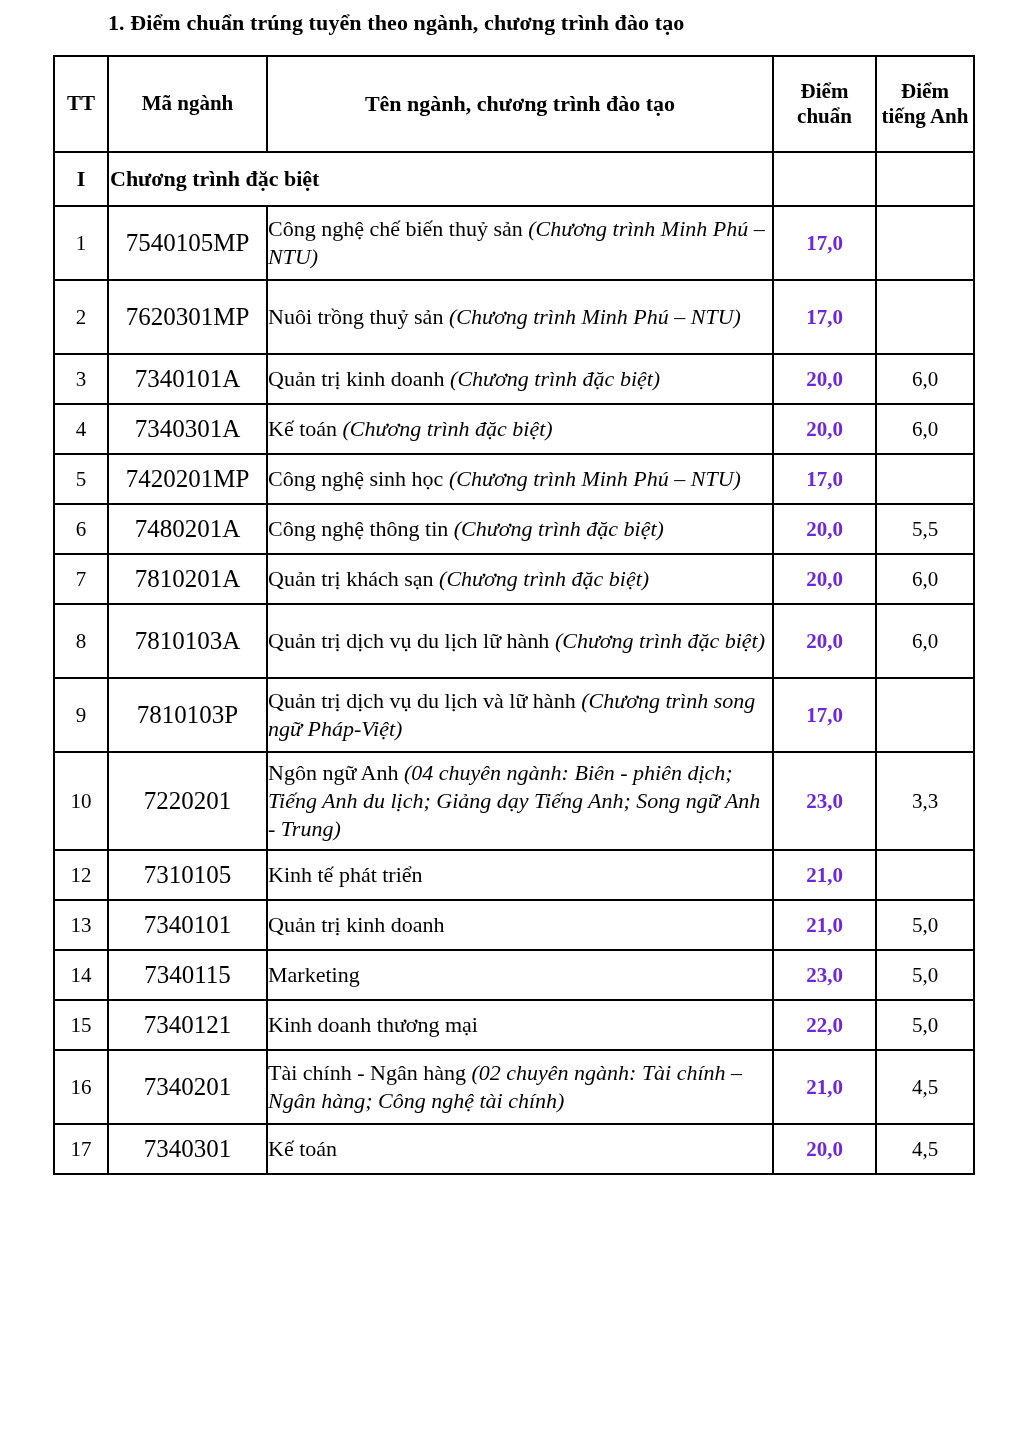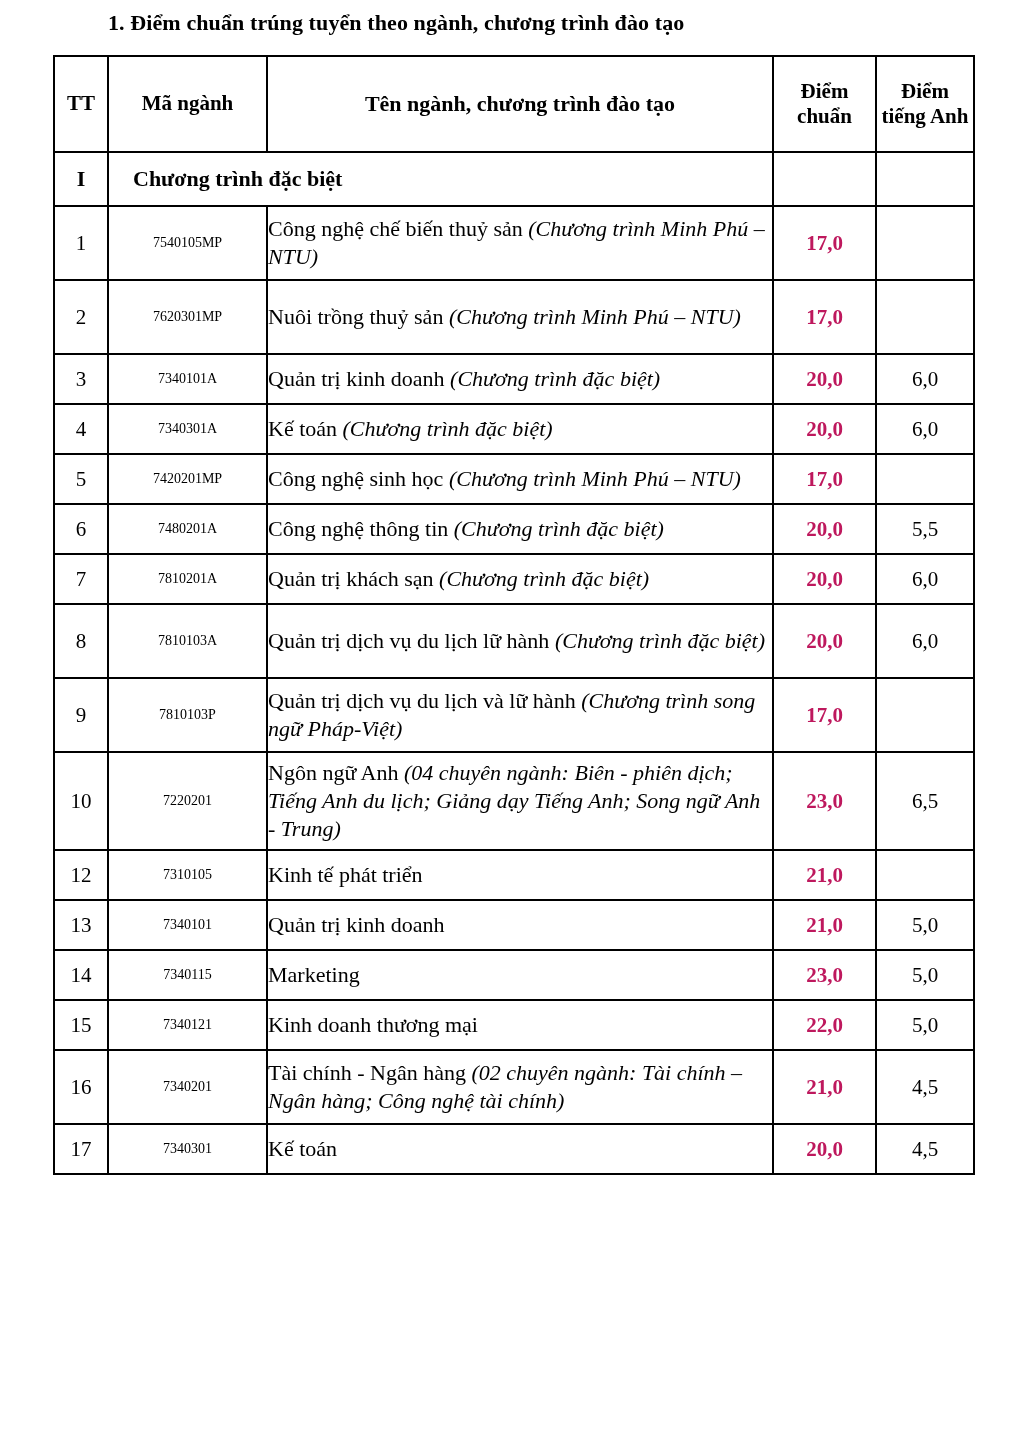--- a/index.html
+++ b/index.html
@@ -55,35 +55,35 @@
   thead th.h-ten{font-size:22px;margin-top:16px;}
 
   
   tr.section td{
     font-weight:bold;
     font-size:22px;
     height:48px;
     padding:2px 0;
   }
   tr.section td.sec-num{text-align:center;}
-  tr.section td.sec-label{text-align:left;padding-left:24px;}
+  tr.section td.sec-label{text-align:left;padding-left:1px;}
 
   
   td.tt{text-align:center;font-size:21px;}
-  td.ma{text-align:center;font-size:14px;}
+  td.ma{text-align:center;font-size:25px;}
   td.ten{
     text-align:left;
     padding:5px 10px 5px 12px;
     font-size:22px;
     line-height:1.28;
   }
   td.ten i{font-style:italic;}
   td.score{
     text-align:center;
-    color:#be185d;
+    color:#6d28d9;
     font-weight:bold;
     font-size:21px;
   }
   td.eng{text-align:center;font-size:21px;}
 
   tr.r1 td{height:72px;}
   tr.r2 td{height:48px;}
   tr.r3 td{height:96px;}
 </style>
 </head>
@@ -178,21 +178,21 @@
           <td class="ma">7810103P</td>
           <td class="ten"><span>Quản trị dịch vụ du lịch và lữ hành </span><i>(Chương trình song ngữ Pháp-Việt)</i></td>
           <td class="score">17,0</td>
           <td class="eng"></td>
         </tr>
         <tr class="r3">
           <td class="tt">10</td>
           <td class="ma">7220201</td>
           <td class="ten"><span>Ngôn ngữ Anh </span><i>(04 chuyên ngành: Biên - phiên dịch; Tiếng Anh du lịch; Giảng dạy Tiếng Anh; Song ngữ Anh - Trung)</i></td>
           <td class="score">23,0</td>
-          <td class="eng">6,5</td>
+          <td class="eng">3,3</td>
         </tr>
         <tr class="r2">
           <td class="tt">12</td>
           <td class="ma">7310105</td>
           <td class="ten"><span>Kinh tế phát triển</span></td>
           <td class="score">21,0</td>
           <td class="eng"></td>
         </tr>
         <tr class="r2">
           <td class="tt">13</td>

